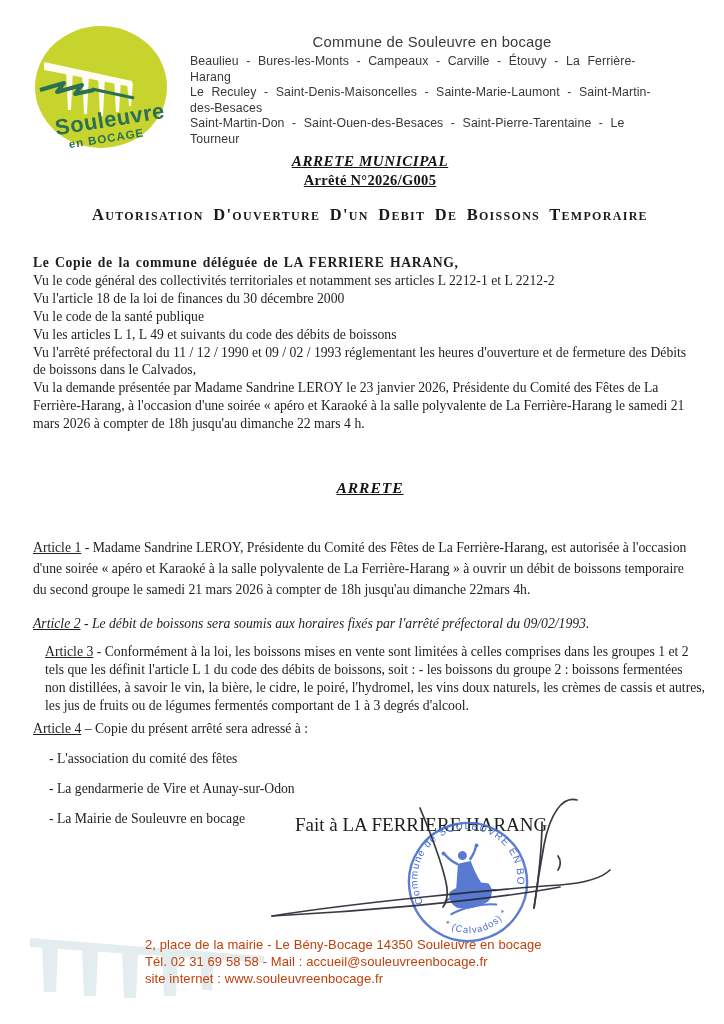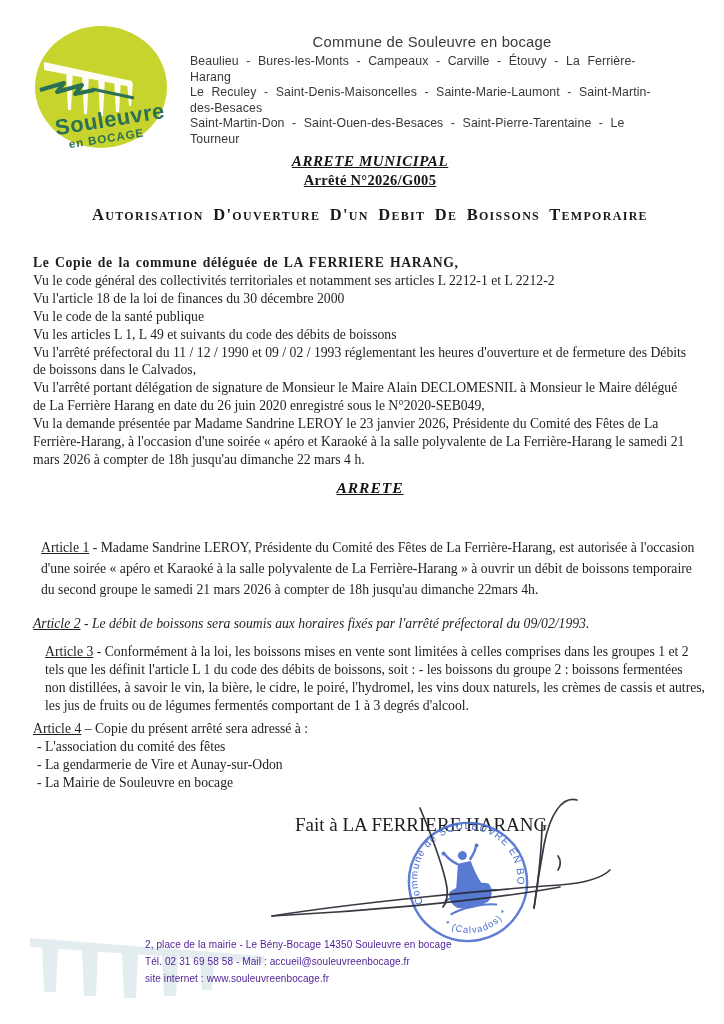--- a/index.html
+++ b/index.html
@@ -40,35 +40,35 @@
     font-size:13.7px; line-height:17.9px; }
   .intro { font-weight:bold; letter-spacing:.6px; word-spacing:1.6px; }
   .vu p { margin:0; }
   .arrete-heading {
     position:absolute; left:0; top:479px; width:740px; text-align:center;
     font-size:15.5px; font-weight:bold; font-style:italic;
     text-decoration:underline; letter-spacing:1px; color:#151515;
   }
   .article { position:absolute; left:33px; width:661px; font-size:13.7px; }
   .article .u { text-decoration:underline; }
-  .art1 { top:537px; line-height:21px;margin-left:8px; }
+  .art1 { top:537px; line-height:21px; }
   .art2 { top:615px; line-height:18px;font-style:italic; }
   .art3 { top:643px; line-height:18px;margin-left:12px; }
   .art4 { top:720px; line-height:18px; }
-  .recipients p { margin:0; line-height:18px; padding-left:4px; }
+  .recipients p { margin:12px; line-height:18px; padding-left:4px; }
   
   .sig-block { position:absolute; left:295px; top:816px; font-size:19px; line-height:18px; }
   .stamp-svg { position:absolute; left:398px; top:818px; width:140px; height:130px; z-index:1; }
   .ink-svg { position:absolute; left:250px; top:790px; width:390px; height:160px; z-index:2; }
   
   .watermark-svg { position:absolute; left:22px; top:930px; width:255px; height:80px; }
   .footer-text {
     position:absolute; left:145px; top:936px;
-    font-family:"Liberation Sans", sans-serif; font-size:10px; line-height:17.2px;
-    color:#4c1d95; letter-spacing:.1px;
+    font-family:"Liberation Sans", sans-serif; font-size:13px; line-height:17.2px;
+    color:#c2410c; letter-spacing:.1px;
   }
 </style>
 </head>
 <body>
 
 <div class="page">
 
   <svg class="logo-svg" viewBox="0 0 142 128">
     <ellipse cx="71" cy="63" rx="66" ry="61" fill="#c8d42e"></ellipse>
     <g>
@@ -101,21 +101,20 @@
   <div class="doc-title">Autorisation D'ouverture D'un Debit De Boissons Temporaire</div>
 
   <div class="body-block">
     <p class="intro">Le Copie de la commune déléguée de LA FERRIERE HARANG,</p>
     <div class="vu">
       <p>Vu le code général des collectivités territoriales et notamment ses articles L 2212-1 et L 2212-2</p>
       <p>Vu l'article 18 de la loi de finances du 30 décembre 2000</p>
       <p>Vu le code de la santé publique</p>
       <p>Vu les articles L 1, L 49 et suivants du code des débits de boissons</p>
       <p>Vu l'arrêté préfectoral du 11 / 12 / 1990 et 09 / 02 / 1993 réglementant les heures d'ouverture et de fermeture des Débits de boissons dans le Calvados,</p>
-      <p>Vu l'arrêté portant délégation de signature de Monsieur le Maire Alain DECLOMESNIL à Monsieur le Maire délégué de La Ferrière Harang en date du 26 juin 2020 enregistré sous le N°2020-SEB049,</p>
       <p>Vu la demande présentée par Madame Sandrine LEROY le 23 janvier 2026, Présidente du Comité des Fêtes de La Ferrière-Harang, à l'occasion d'une soirée « apéro et Karaoké à la salle polyvalente de La Ferrière-Harang le samedi 21 mars 2026 à compter de 18h jusqu'au dimanche 22 mars 4 h.</p>
     </div>
   </div>
 
   <div class="arrete-heading">ARRETE</div>
 
   <p class="article art1"><span class="u">Article 1</span><span> - Madame Sandrine LEROY, Présidente du Comité des Fêtes de La Ferrière-Harang, est autorisée à l'occasion d'une soirée « apéro et Karaoké à la salle polyvalente de La Ferrière-Harang » à ouvrir un débit de boissons temporaire du second groupe le samedi 21 mars 2026 à compter de 18h jusqu'au dimanche 22mars 4h.</span></p>
 
   <p class="article art2"><span class="u">Article 2</span><span> - Le débit de boissons sera soumis aux horaires fixés par l'arrêté préfectoral du 09/02/1993.</span></p>
 

